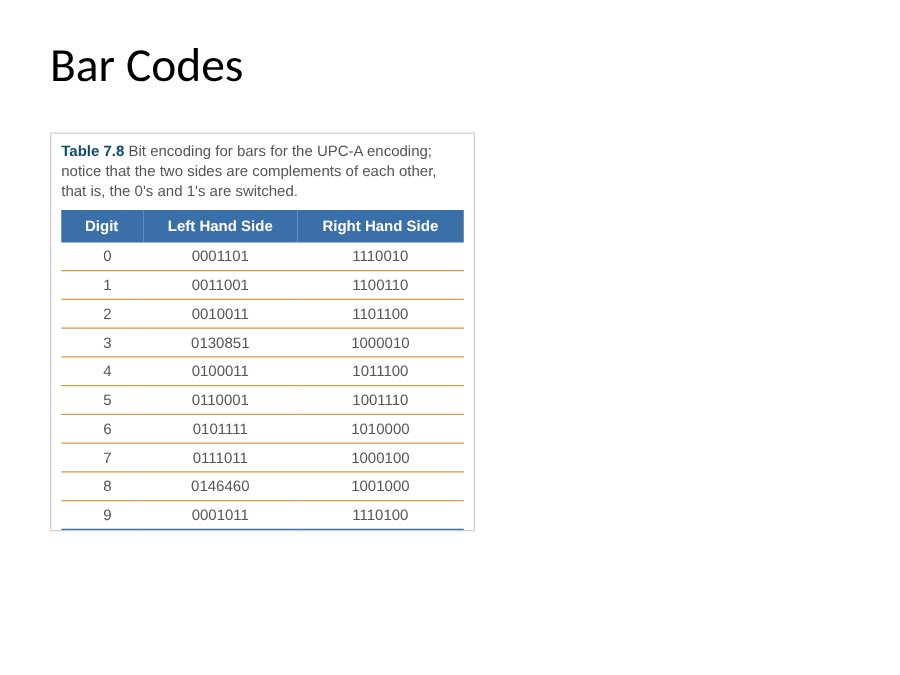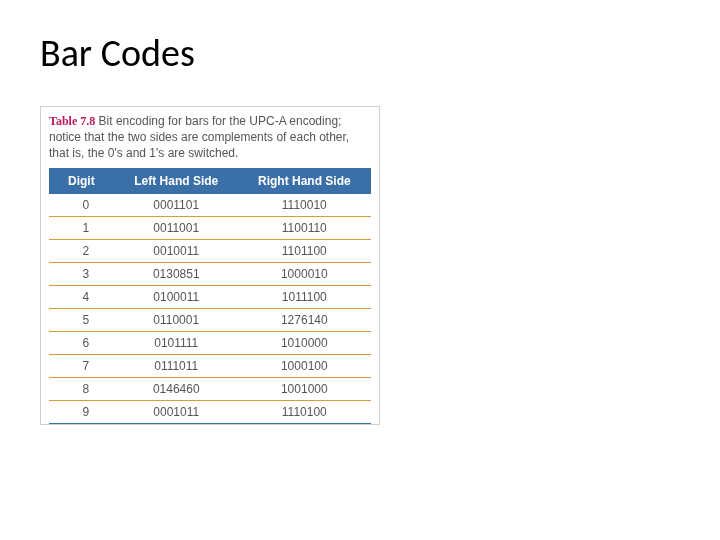--- a/index.html
+++ b/index.html
@@ -7,21 +7,21 @@
   .slide { width: 720px; height: 540px; position: relative; padding: 20px 40px; }
   .title { font-size: 38px; font-weight: 400; text-align: left; margin-top: 10px; margin-bottom: 30px; color: #000; }
   .content { display: flex; gap: 20px; }
   .left-col { flex: 0 0 300px; }
   .bullet-list { list-style: none; padding-left: 0; }
   .bullet-item { position: relative; padding-left: 24px; font-size: 22px; line-height: 1.25; color: #000; }
   .bullet-item::before { content: "•"; position: absolute; left: 4px; top: 0; font-size: 22px; }
   .right-col { flex: 1; }
   .figure { border: 1px solid #d0d0d0; padding: 6px 8px 0 8px; background: #fff; width: 340px; }
   .caption { font-size: 12px; color: #555; line-height: 1.35; margin-bottom: 6px; font-family: Arial, Helvetica, sans-serif; }
-  .caption-label { color: #be185d; font-weight: 600; font-family: Liberation Serif, serif; }
+  .caption-label { color: #0c4a6e; font-weight: 600; }
   .tbl { width: 100%; border-collapse: collapse; font-family: Arial, Helvetica, sans-serif; }
   .tbl thead th { background: #3b6fa8; color: #fff; font-size: 12px; font-weight: 600; padding: 6px 8px; text-align: center; }
   .tbl thead th:first-child { text-align: left; padding-left: 19px; }
   .tbl tbody td { font-size: 12px; color: #555; padding: 4px 8px; text-align: center; border-bottom: 1px solid #d89a3a; }
   .tbl tbody td:first-child { padding-left: 16px; }
   .tbl tbody tr:last-child td { border-bottom: 1px solid #3b6fa8; }
 </style>
 </head>
 <body>
 
@@ -67,21 +67,21 @@
                 <td>1000010</td>
               </tr>
               <tr>
                 <td>4</td>
                 <td>0100011</td>
                 <td>1011100</td>
               </tr>
               <tr>
                 <td>5</td>
                 <td>0110001</td>
-                <td>1276140</td>
+                <td>1001110</td>
               </tr>
               <tr>
                 <td>6</td>
                 <td>0101111</td>
                 <td>1010000</td>
               </tr>
               <tr>
                 <td>7</td>
                 <td>0111011</td>
                 <td>1000100</td>

